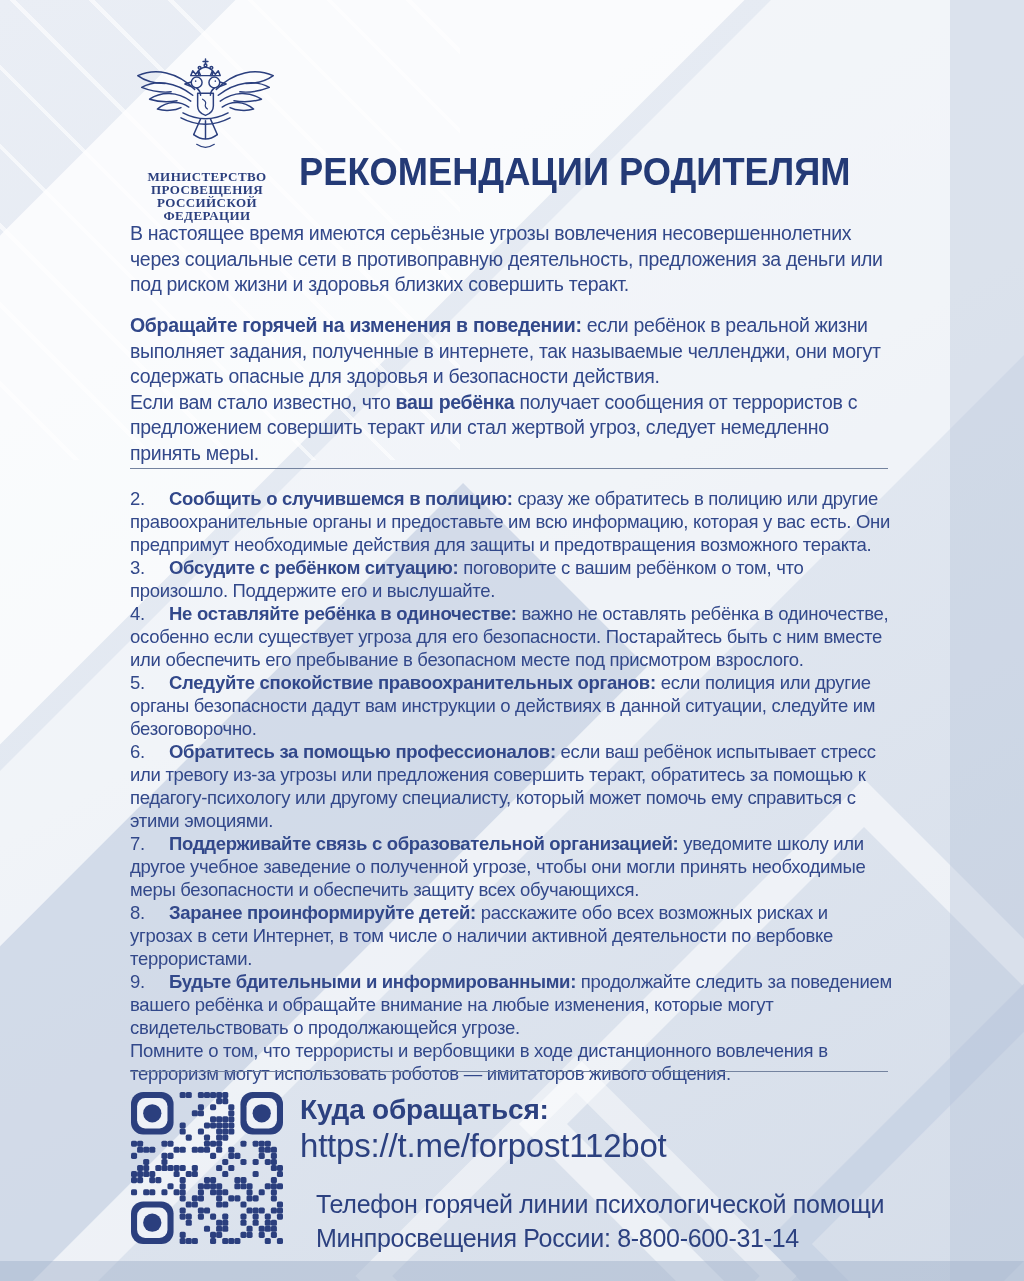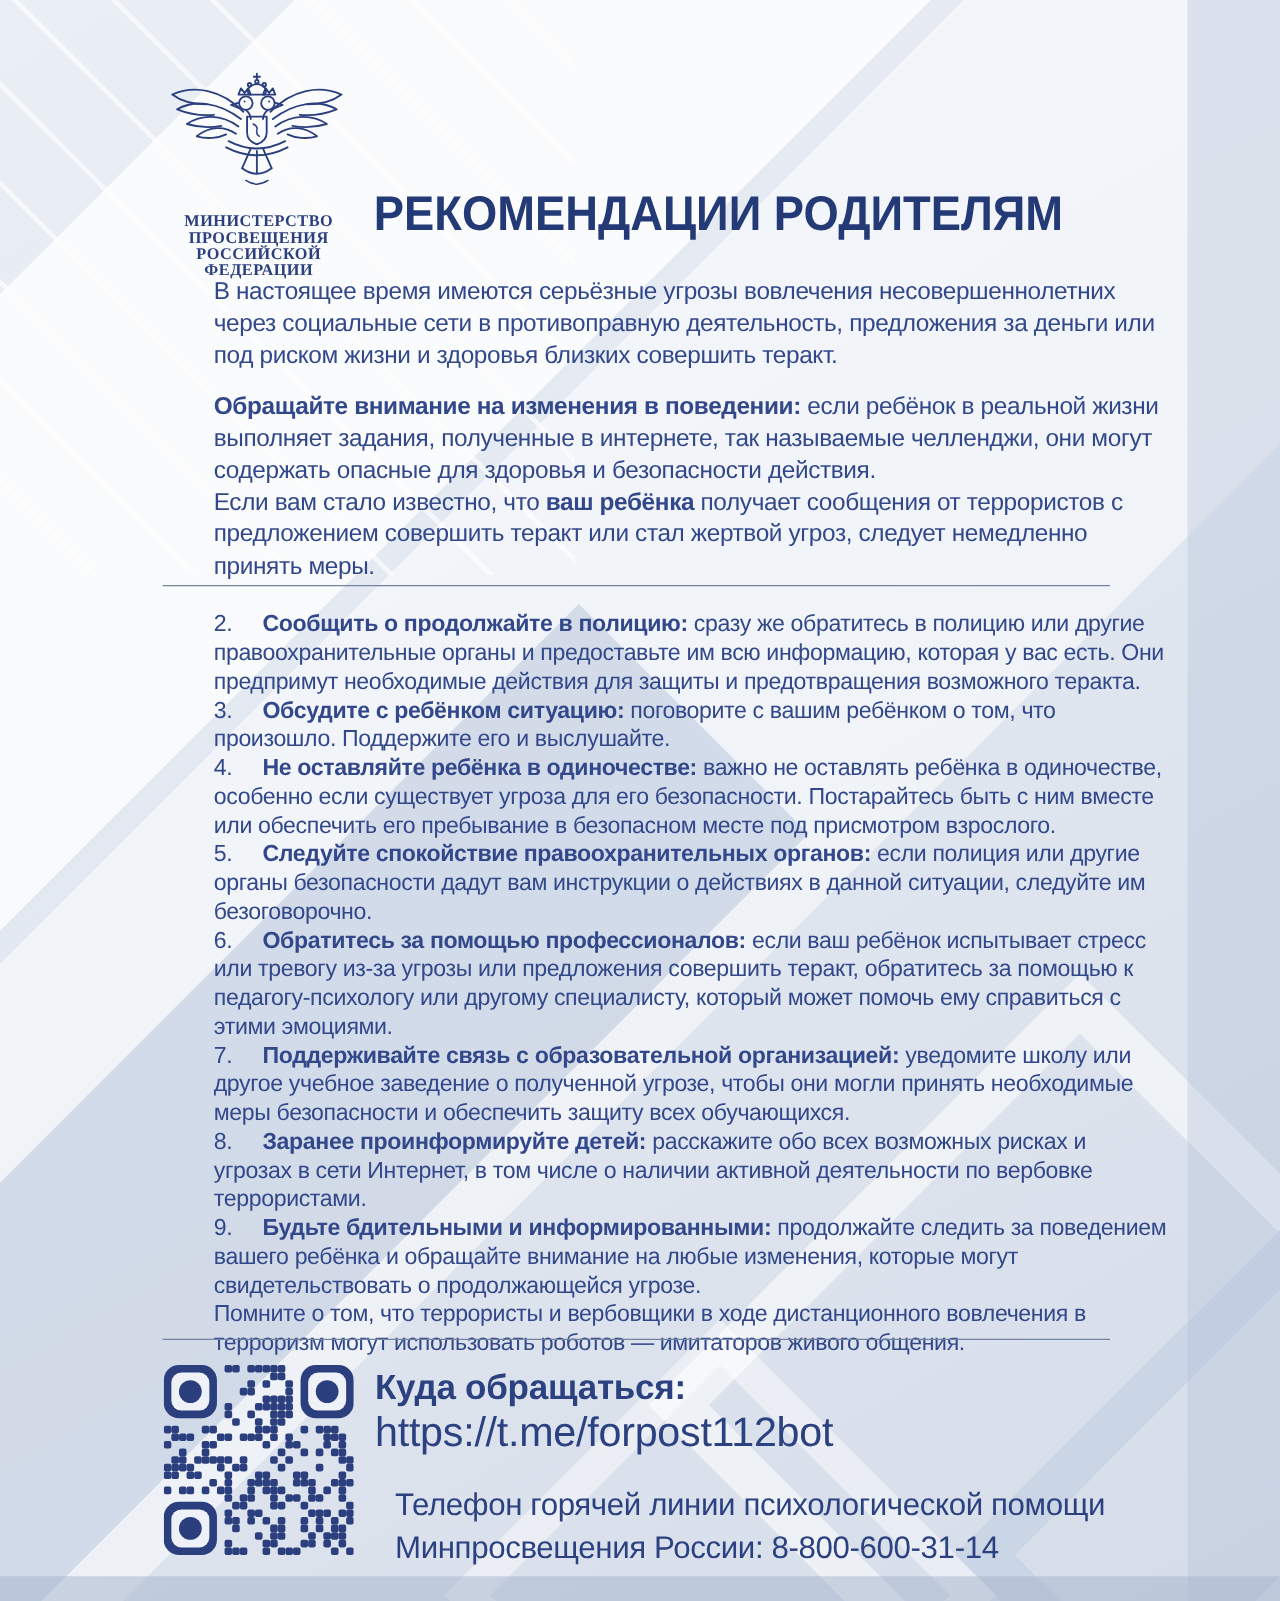--- a/index.html
+++ b/index.html
@@ -26,21 +26,21 @@
   
   .content{position:absolute;inset:0;z-index:2;color:#32488a;}
   .emblem{position:absolute;left:128px;top:56px;width:155px;height:108px;}
   .emblem svg{width:100%;height:100%;}
   .ministry{position:absolute;left:112px;top:170px;width:190px;text-align:center;
     font-family:"Liberation Serif", serif;font-size:13px;line-height:13px;
     letter-spacing:.4px;color:#2b3f7e;font-weight:bold;}
   .title{position:absolute;left:299px;top:150px;width:640px;margin:0;
     font-size:39px;font-weight:bold;color:#243a76;letter-spacing:0;
     transform:scaleX(.93);transform-origin:left top;white-space:nowrap;}
-  .textcol{position:absolute;left:130px;width:762px;margin-left:41px;}
+  .textcol{position:absolute;left:130px;width:762px;}
   .intro{font-size:19.5px;line-height:25.5px;letter-spacing:-.3px;}
   .intro p{margin:0;}
   #p1{top:221px;}
   #p23{top:313px;}
   .divider{position:absolute;left:130px;width:758px;border-top:1.6px solid #74839f;}
   #div1{top:468px;}
   #div2{top:1071px;}
   .list{top:487px;font-size:18.5px;line-height:23px;letter-spacing:-.3px;}
   .list p{margin:0;}
   .num{display:inline-block;width:39px;}
@@ -119,28 +119,28 @@
       <div>МИНИСТЕРСТВО ПРОСВЕЩЕНИЯ</div>
       <div>РОССИЙСКОЙ ФЕДЕРАЦИИ</div>
     </div>
 
     <h1 class="title">РЕКОМЕНДАЦИИ РОДИТЕЛЯМ</h1>
 
     <div id="p1" class="textcol intro">
       <p><span>В настоящее время имеются серьёзные угрозы вовлечения несовершеннолетних через социальные сети в противоправную деятельность, предложения за деньги или под риском жизни и здоровья близких совершить теракт.</span></p>
     </div>
     <div id="p23" class="textcol intro">
-      <p><span class="b">Обращайте внимание на изменения в поведении:</span><span> если ребёнок в реальной жизни выполняет задания, полученные в интернете, так называемые челленджи, они могут содержать опасные для здоровья и безопасности действия.</span></p>
+      <p><span class="b">Обращайте горячей на изменения в поведении:</span><span> если ребёнок в реальной жизни выполняет задания, полученные в интернете, так называемые челленджи, они могут содержать опасные для здоровья и безопасности действия.</span></p>
       <p><span>Если вам стало известно, что </span><span class="b">ваш ребёнка</span><span> получает сообщения от террористов с предложением совершить теракт или стал жертвой угроз, следует немедленно принять меры.</span></p>
     </div>
 
     <div id="div1" class="divider"></div>
 
     <div class="textcol list">
-      <p><span class="num">2.</span><span><span class="b">Сообщить о продолжайте в полицию:</span><span> сразу же обратитесь в полицию или другие правоохранительные органы и предоставьте им всю информацию, которая у вас есть. Они предпримут необходимые действия для защиты и предотвращения возможного теракта.</span></span></p>
+      <p><span class="num">2.</span><span><span class="b">Сообщить о случившемся в полицию:</span><span> сразу же обратитесь в полицию или другие правоохранительные органы и предоставьте им всю информацию, которая у вас есть. Они предпримут необходимые действия для защиты и предотвращения возможного теракта.</span></span></p>
       <p><span class="num">3.</span><span><span class="b">Обсудите с ребёнком ситуацию:</span><span> поговорите с вашим ребёнком о том, что произошло. Поддержите его и выслушайте.</span></span></p>
       <p><span class="num">4.</span><span><span class="b">Не оставляйте ребёнка в одиночестве:</span><span> важно не оставлять ребёнка в одиночестве, особенно если существует угроза для его безопасности. Постарайтесь быть с ним вместе или обеспечить его пребывание в безопасном месте под присмотром взрослого.</span></span></p>
       <p><span class="num">5.</span><span><span class="b">Следуйте спокойствие правоохранительных органов:</span><span> если полиция или другие органы безопасности дадут вам инструкции о действиях в данной ситуации, следуйте им безоговорочно.</span></span></p>
       <p><span class="num">6.</span><span><span class="b">Обратитесь за помощью профессионалов:</span><span> если ваш ребёнок испытывает стресс или тревогу из-за угрозы или предложения совершить теракт, обратитесь за помощью к педагогу-психологу или другому специалисту, который может помочь ему справиться с этими эмоциями.</span></span></p>
       <p><span class="num">7.</span><span><span class="b">Поддерживайте связь с образовательной организацией:</span><span> уведомите школу или другое учебное заведение о полученной угрозе, чтобы они могли принять необходимые меры безопасности и обеспечить защиту всех обучающихся.</span></span></p>
       <p><span class="num">8.</span><span><span class="b">Заранее проинформируйте детей:</span><span> расскажите обо всех возможных рисках и угрозах в сети Интернет, в том числе о наличии активной деятельности по вербовке террористами.</span></span></p>
       <p><span class="num">9.</span><span><span class="b">Будьте бдительными и информированными:</span><span> продолжайте следить за поведением вашего ребёнка и обращайте внимание на любые изменения, которые могут свидетельствовать о продолжающейся угрозе.</span></span></p>
       <p><span>Помните о том, что террористы и вербовщики в ходе дистанционного вовлечения в терроризм могут использовать роботов — имитаторов живого общения.</span></p>
     </div>
 

